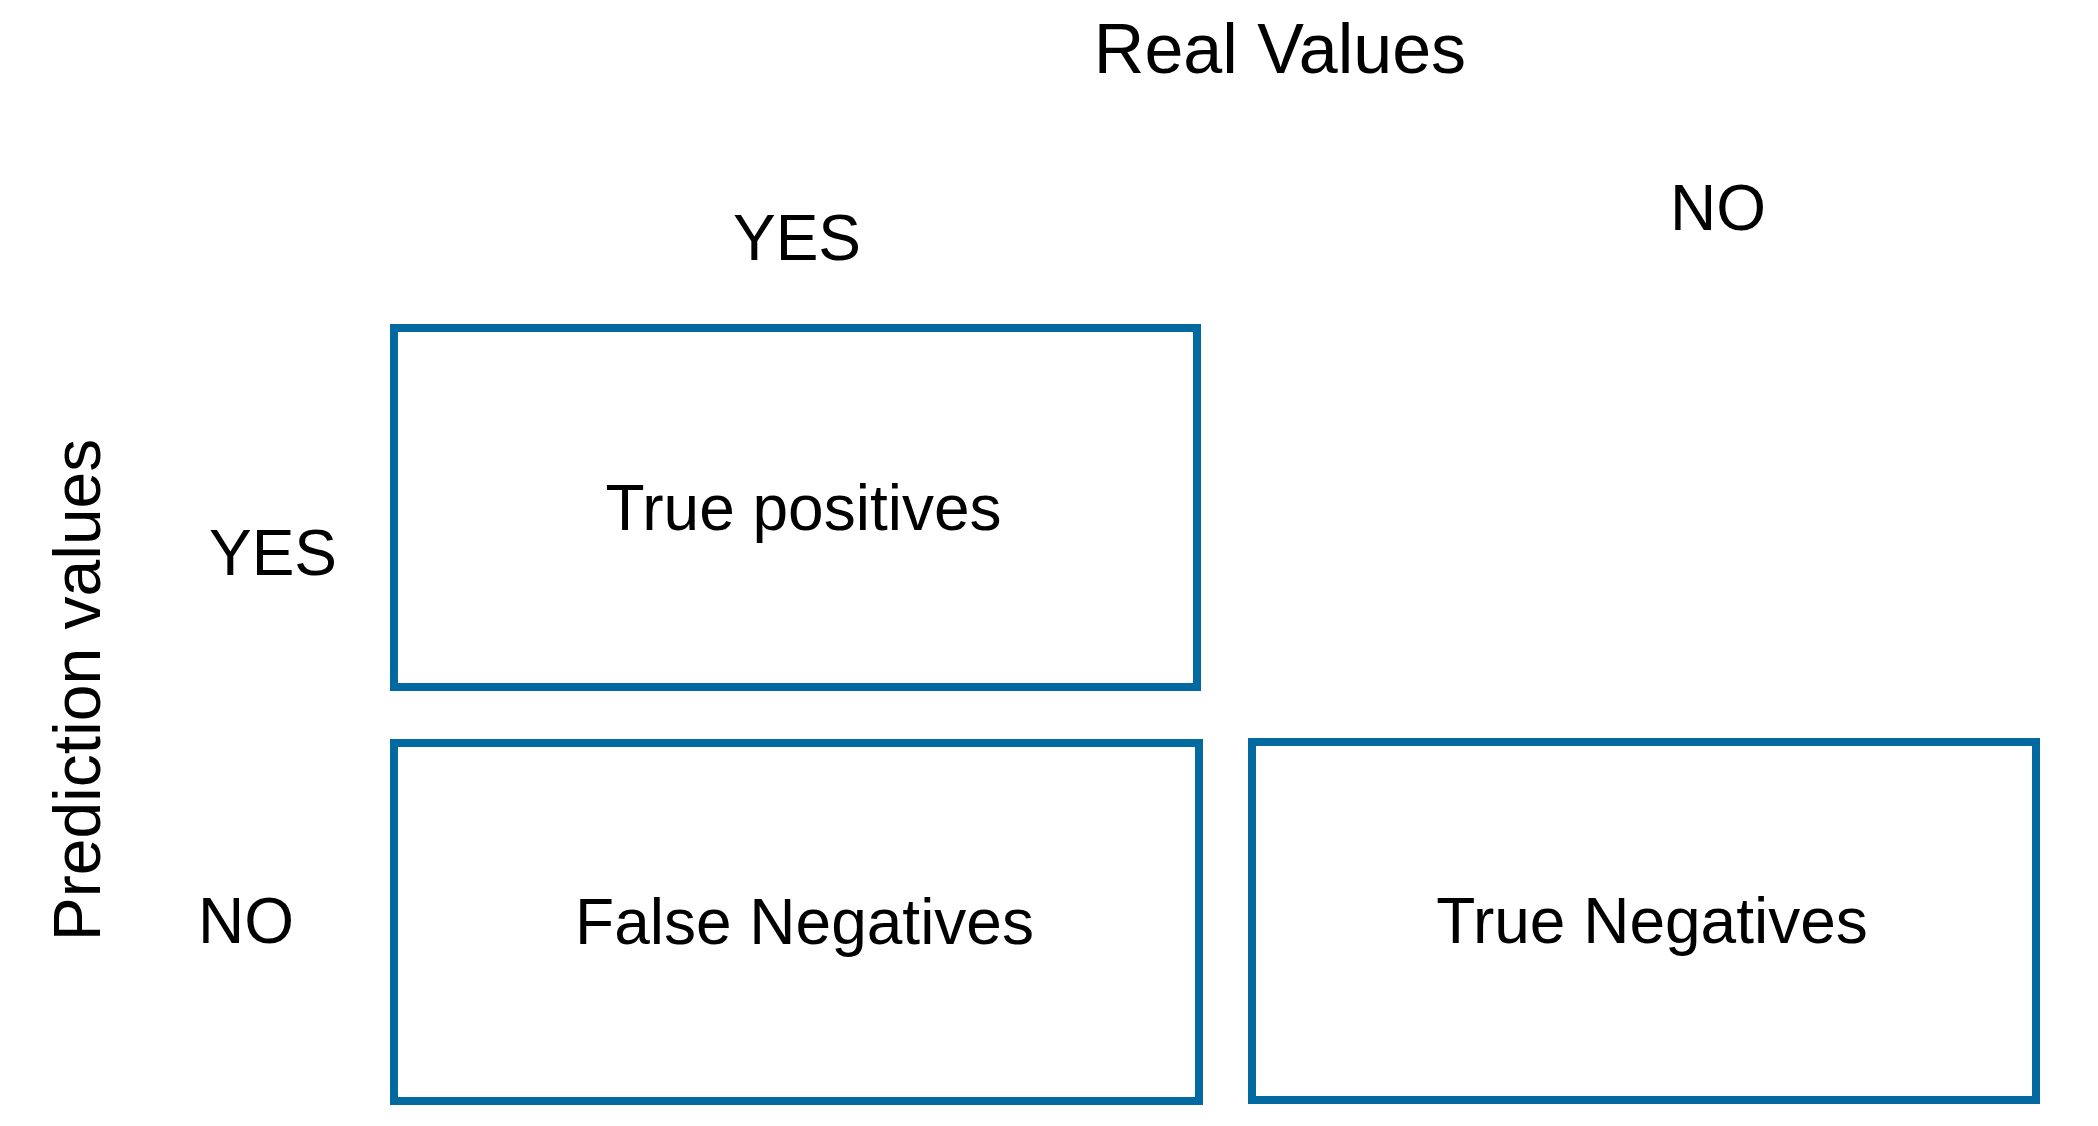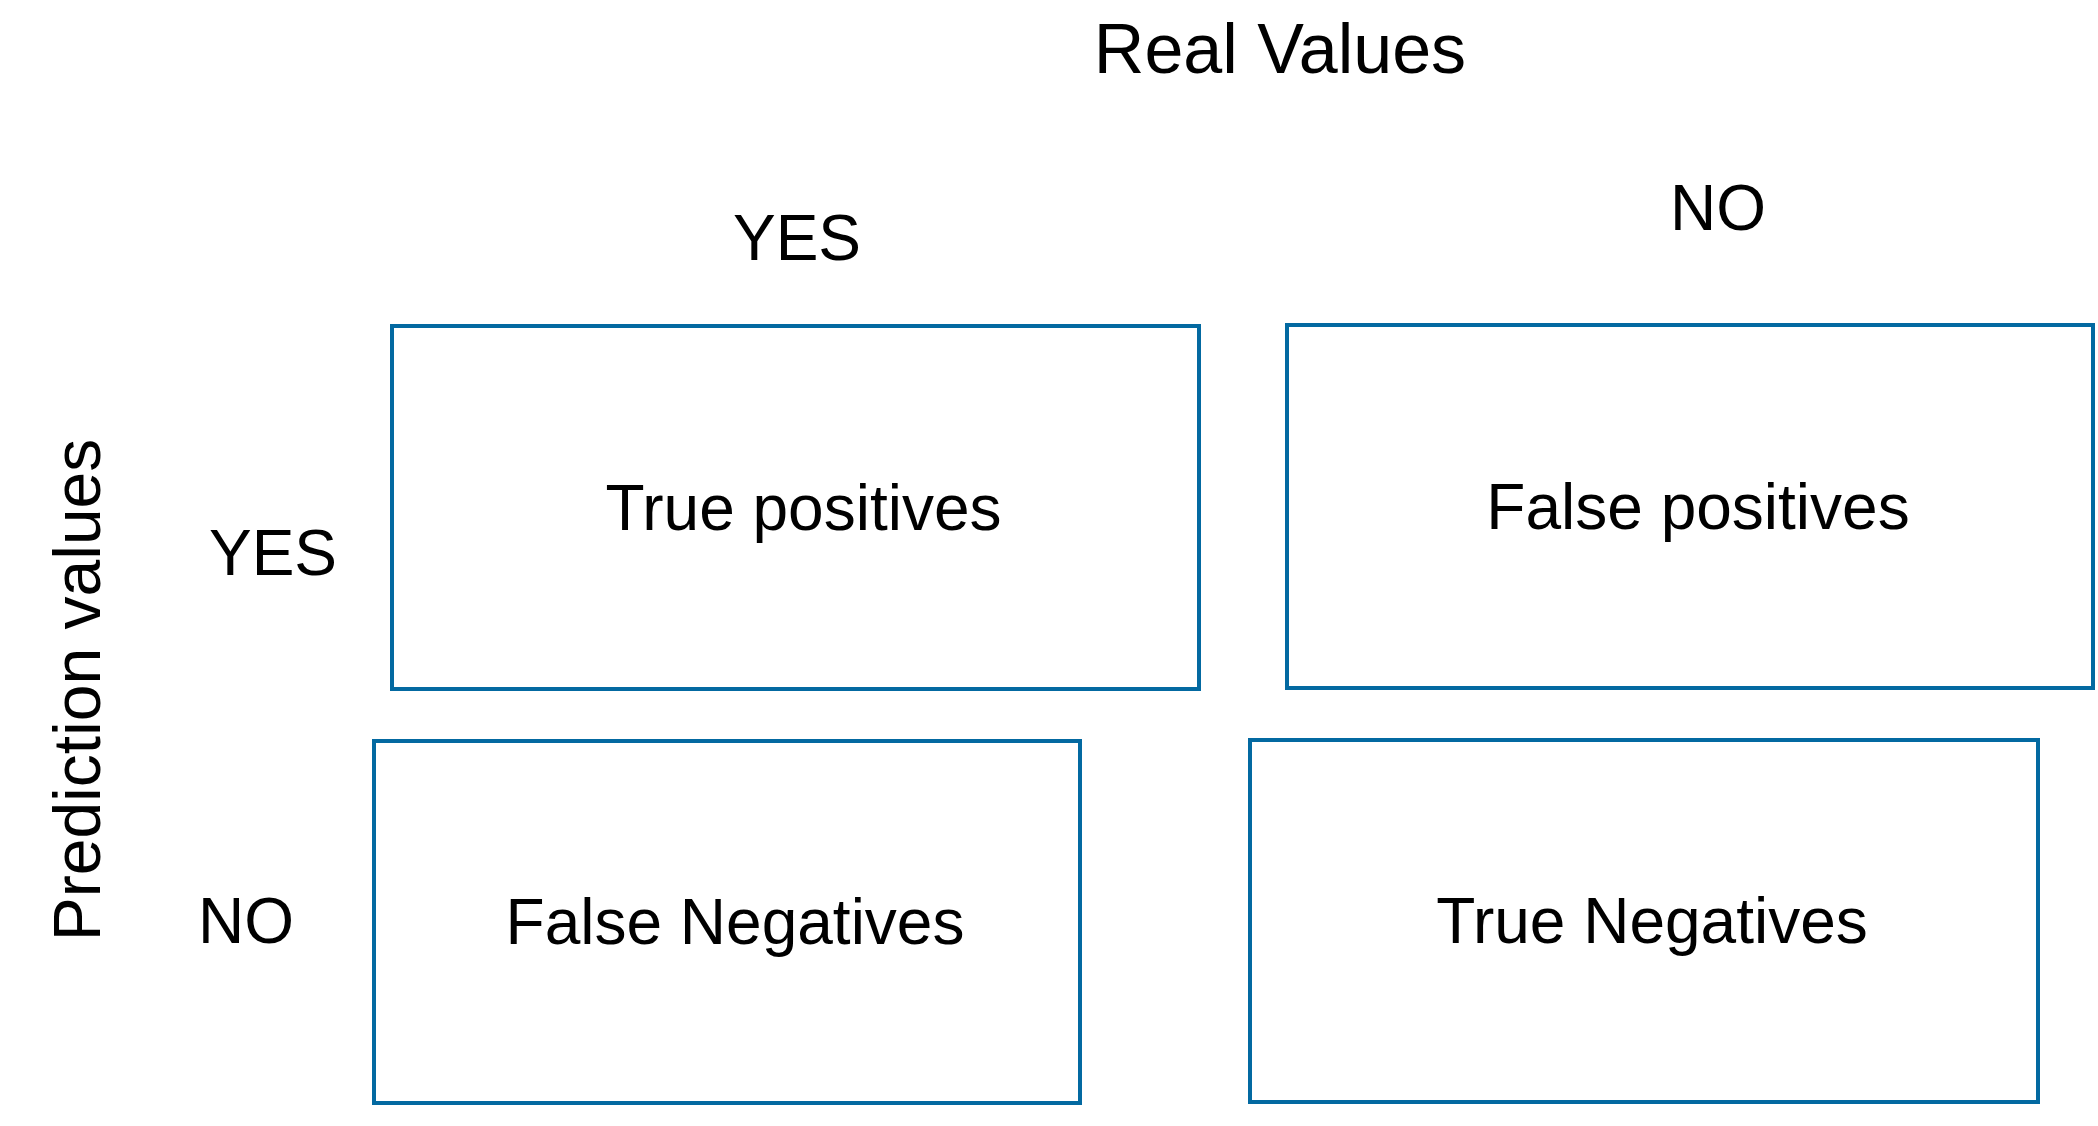--- a/index.html
+++ b/index.html
@@ -37,37 +37,37 @@
     transform: translate(-50%, -50%);
   }
   .side-label {
     font-size: 66px;
     line-height: 1;
     white-space: nowrap;
     transform: translate(-50%, -50%) rotate(-90deg);
     transform-origin: center center;
   }
   .cell {
-    border: 4px solid #0369a1;
+    border: 8px solid #0369a1;
     background: #ffffff;
     display: flex;
     align-items: center;
     justify-content: center;
     box-sizing: border-box;
     padding-left: 16px;
   }
   .cell-text {
     font-size: 64px;
     line-height: 1;
     white-space: nowrap;
   }
   
   #cell-tp { left: 370px;  top: 324px; width: 811px; height: 367px; }
   #cell-fp { left: 1265px; top: 323px; width: 810px; height: 367px; }
-  #cell-fn { left: 352px;  top: 739px; width: 710px; height: 366px; }
+  #cell-fn { left: 370px;  top: 739px; width: 813px; height: 366px; }
   #cell-tn { left: 1228px; top: 738px; width: 792px; height: 366px; }
 </style>
 </head>
 <body>
 
 <div id="canvas">
 
   <div class="abs title" style="left:1260px; top:14px;">Real Values</div>
 
   <div class="abs side-label" style="left:57px; top:690px;">Prediction values</div>
@@ -75,23 +75,20 @@
   <div class="abs col-header" style="left:777px; top:206px;">YES</div>
   <div class="abs col-header" style="left:1698px; top:176px;">NO</div>
 
   <div class="abs row-label" style="left:253px; top:553px;">YES</div>
   <div class="abs row-label" style="left:226px; top:921px;">NO</div>
 
   <div id="cell-tp" class="abs cell">
     <span class="cell-text">True positives</span>
   </div>
 
-  <div id="cell-fp" class="abs cell">
-    <span class="cell-text">False positives</span>
-  </div>
 
   <div id="cell-fn" class="abs cell">
     <span class="cell-text">False Negatives</span>
   </div>
 
   <div id="cell-tn" class="abs cell">
     <span class="cell-text">True Negatives</span>
   </div>
 
 </div>

